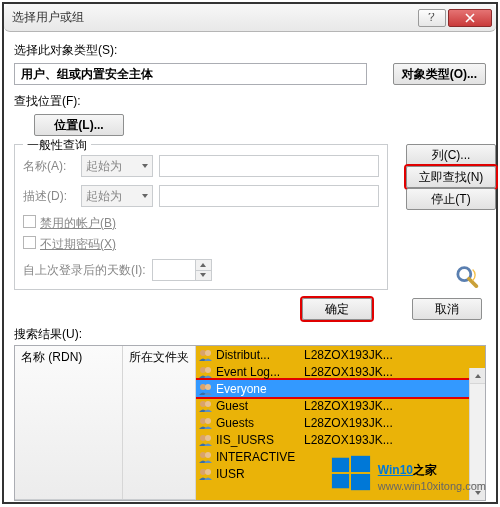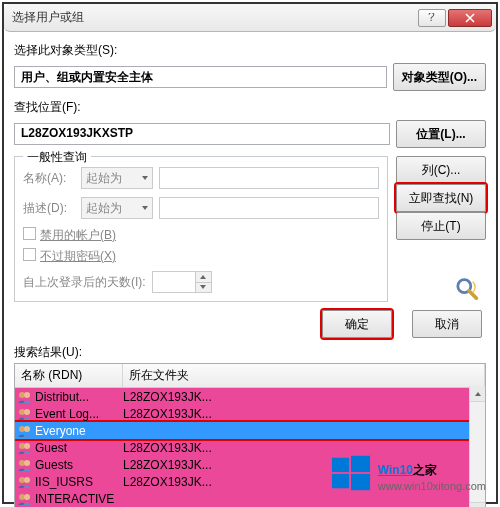--- a/index.html
+++ b/index.html
@@ -11,21 +11,21 @@
 .tbtn { width: 28px; height: 18px; margin-left: 2px; border: 1px solid #9a9a9a; background: linear-gradient(#fdfdfd,#e6e6e6); display: flex; align-items: center; justify-content: center; border-radius: 2px; }
 .tbtn.close { background: linear-gradient(#e57373,#c93a3a); border-color: #8a2a2a; width: 44px; }
 .tbtn svg { width: 10px; height: 10px; }
 
 .body { padding: 8px 10px 0 10px; position: relative; height: calc(100% - 28px); }
 
 .lbl { margin: 2px 0 4px 0; color: #000; }
 
 .row { display: flex; align-items: center; gap: 6px; margin-bottom: 8px; font-weight: bold; }
 .fld { flex: 1; height: 22px; border: 1px solid #abadb3; background: #fff; padding: 2px 6px; color: #000; }
-.btn { min-width: 90px; height: 28px; border: 1px solid #8e8f8f; background: linear-gradient(#f6f6f6,#e2e2e2); border-radius: 2px; padding: 0 8px; display: inline-flex; align-items: center; justify-content: center; color: #000; }
+.btn { min-width: 90px; height: 22px; border: 1px solid #8e8f8f; background: linear-gradient(#f6f6f6,#e2e2e2); border-radius: 2px; padding: 0 8px; display: inline-flex; align-items: center; justify-content: center; color: #000; margin-left: 20px; }
 
 .main { display: flex; gap: 8px; }
 .leftcol { flex: 1; }
 .rightcol { width: 90px; display: flex; flex-direction: column; align-items: center; }
 
 .group { border: 1px solid #c9cccf; padding: 10px 8px 8px 8px; position: relative; }
 .group .legend { position: absolute; top: -8px; left: 8px; background: #fff; padding: 0 4px; color: #000; }
 
 .grow { display: flex; align-items: center; margin-bottom: 8px; }
 .glabel { width: 58px; color: #888; }
@@ -46,26 +46,26 @@
 .tri.dn { border-top: 4px solid #666; }
 
 .mag { width: 36px; height: 28px; align-self: flex-end; position: relative; margin-top: auto; display: flex; align-items: center; justify-content: center; }
 .mag svg { width: 28px; height: 24px; }
 
 .redbox { box-shadow: 0 0 0 2px #e00000; }
 
 .okrow { display: flex; justify-content: flex-end; gap: 20px; margin: 8px 0 6px 0; padding-right: 4px; }
 
 .results-lbl { margin: 2px 0 2px 0; }
-.table { border: 1px solid #abadb3; height: 156px; overflow: hidden; display: flex; flex-direction: column; position: relative; }
+.table { border: 1px solid #abadb3; height: 156px; overflow: hidden; display: flex; flex-direction: row; position: relative; }
 .thead { display: flex; background: linear-gradient(#fbfbfb,#ececec); border-bottom: 1px solid #c9cccf; }
 .th { padding: 3px 6px; border-right: 1px solid #d6d6d6; color: #000; }
 .th1 { width: 108px; }
 .th2 { flex: 1; }
-.tbody { flex: 1; overflow: hidden; background: #ec4899; }
+.tbody { flex: 1; overflow: hidden; background: #eab308; }
 .tr { display: flex; align-items: center; height: 17px; }
 .tr.sel { background: #3399ff; color: #fff; }
 .td1 { width: 108px; display: flex; align-items: center; gap: 2px; padding-left: 2px; white-space: nowrap; overflow: hidden; }
 .td2 { flex: 1; white-space: nowrap; overflow: hidden; }
 .picon { width: 16px; height: 14px; flex: 0 0 auto; }
 .scroll { position: absolute; right: 0; top: 22px; bottom: 0; width: 16px; background: #f1f1f1; border-left: 1px solid #d6d6d6; display: flex; flex-direction: column; }
 .sbtn { height: 16px; border-bottom: 1px solid #d6d6d6; display: flex; align-items: center; justify-content: center; background: #eaeaea; }
 .sbtn:last-child { border-top: 1px solid #d6d6d6; border-bottom: none; margin-top: auto; }
 
 .watermark { position: absolute; right: 10px; bottom: 8px; display: flex; align-items: center; gap: 6px; }
@@ -95,21 +95,20 @@
 
   <div class="body">
     <div class="lbl">选择此对象类型(S):</div>
     <div class="row">
       <div class="fld">用户、组或内置安全主体</div>
       <div class="btn">对象类型(O)...</div>
     </div>
 
     <div class="lbl">查找位置(F):</div>
     <div class="row">
-      <div class="fld">L28ZOX193JKXSTP</div>
       <div class="btn">位置(L)...</div>
     </div>
 
     <div class="main">
       <div class="leftcol">
         <div class="group">
           <div class="legend">一般性查询</div>
 
           <div class="grow">
             <div class="glabel">名称(A):</div>

